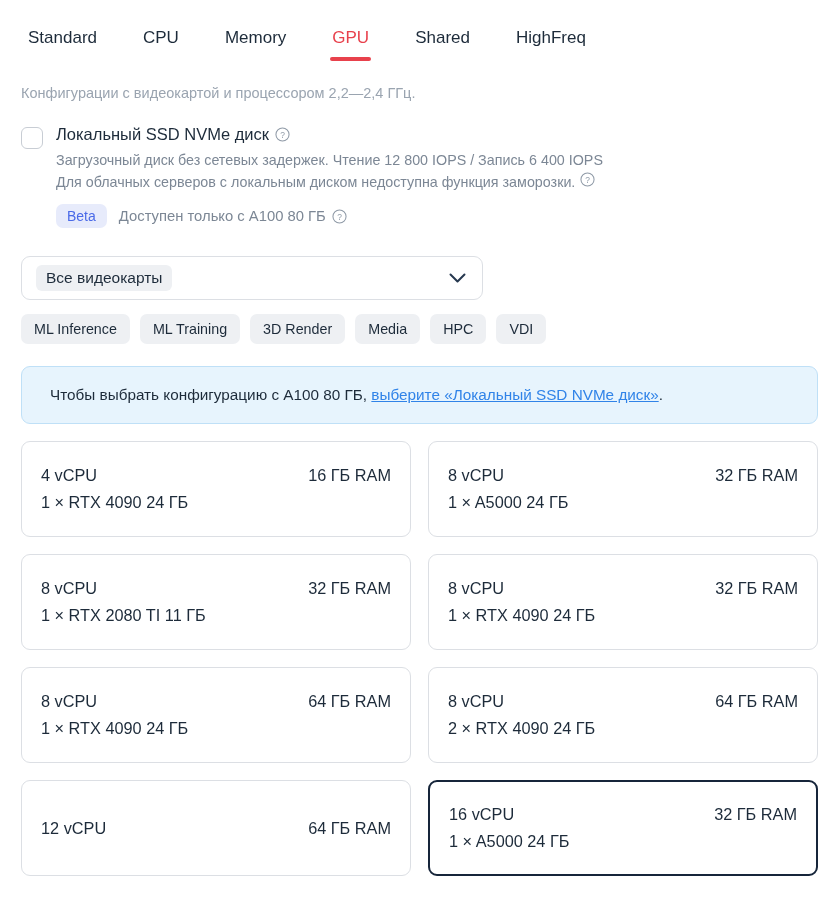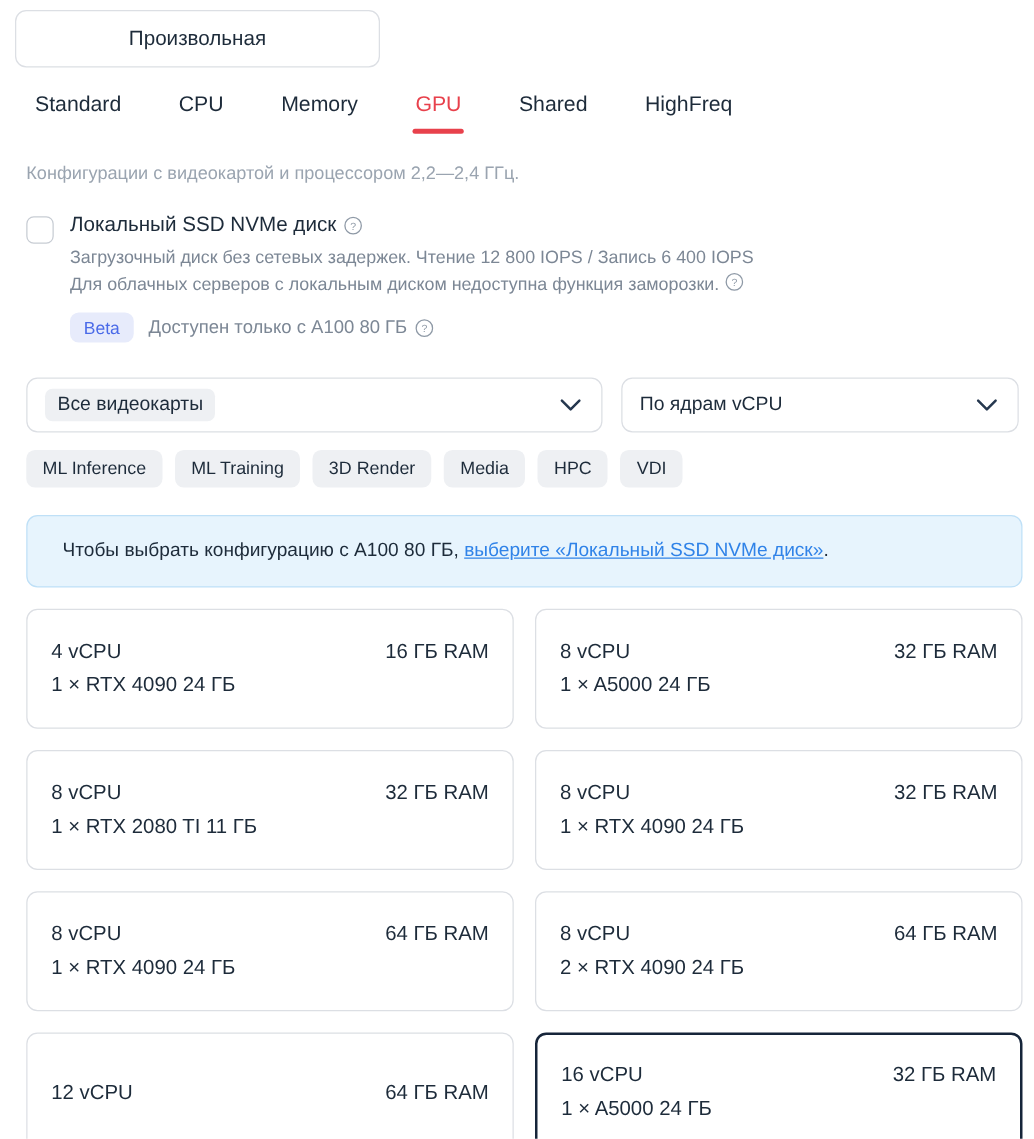--- a/index.html
+++ b/index.html
@@ -252,23 +252,20 @@
     font-size: 16.3px;
     color: #1d2b3a;
   }
 </style>
 </head>
 <body>
 
 <div class="page">
 
   <div class="mode-row" id="mode-row">
-      <div class="mode-btn inactive">
-        <span>Произвольная</span>
-      </div>
     </div>
 
   <div class="tabs" id="tabs-row">
       <div class="tab"><span>Standard</span></div>
       <div class="tab"><span>CPU</span></div>
       <div class="tab"><span>Memory</span></div>
       <div class="tab active"><span>GPU</span></div>
       <div class="tab"><span>Shared</span></div>
       <div class="tab"><span>HighFreq</span></div>
     </div>
@@ -316,28 +313,20 @@
 
   <div class="select-row">
     <div class="select left">
       <span class="value-chip">Все видеокарты</span>
       <span class="chev">
         <svg width="17" height="11" viewBox="0 0 17 11" fill="none" xmlns="http://www.w3.org/2000/svg">
           <path d="M1.5 1.5L8.5 8.5L15.5 1.5" stroke="#26384f" stroke-width="2" stroke-linecap="round" stroke-linejoin="round"></path>
         </svg>
       </span>
     </div>
-    <div class="select right">
-      <span>По ядрам vCPU</span>
-      <span class="chev">
-        <svg width="17" height="11" viewBox="0 0 17 11" fill="none" xmlns="http://www.w3.org/2000/svg">
-          <path d="M1.5 1.5L8.5 8.5L15.5 1.5" stroke="#26384f" stroke-width="2" stroke-linecap="round" stroke-linejoin="round"></path>
-        </svg>
-      </span>
-    </div>
   </div>
 
   <div class="chips" id="chips-row">
       <div class="chip">ML Inference</div>
       <div class="chip">ML Training</div>
       <div class="chip">3D Render</div>
       <div class="chip">Media</div>
       <div class="chip">HPC</div>
       <div class="chip">VDI</div>
     </div>

